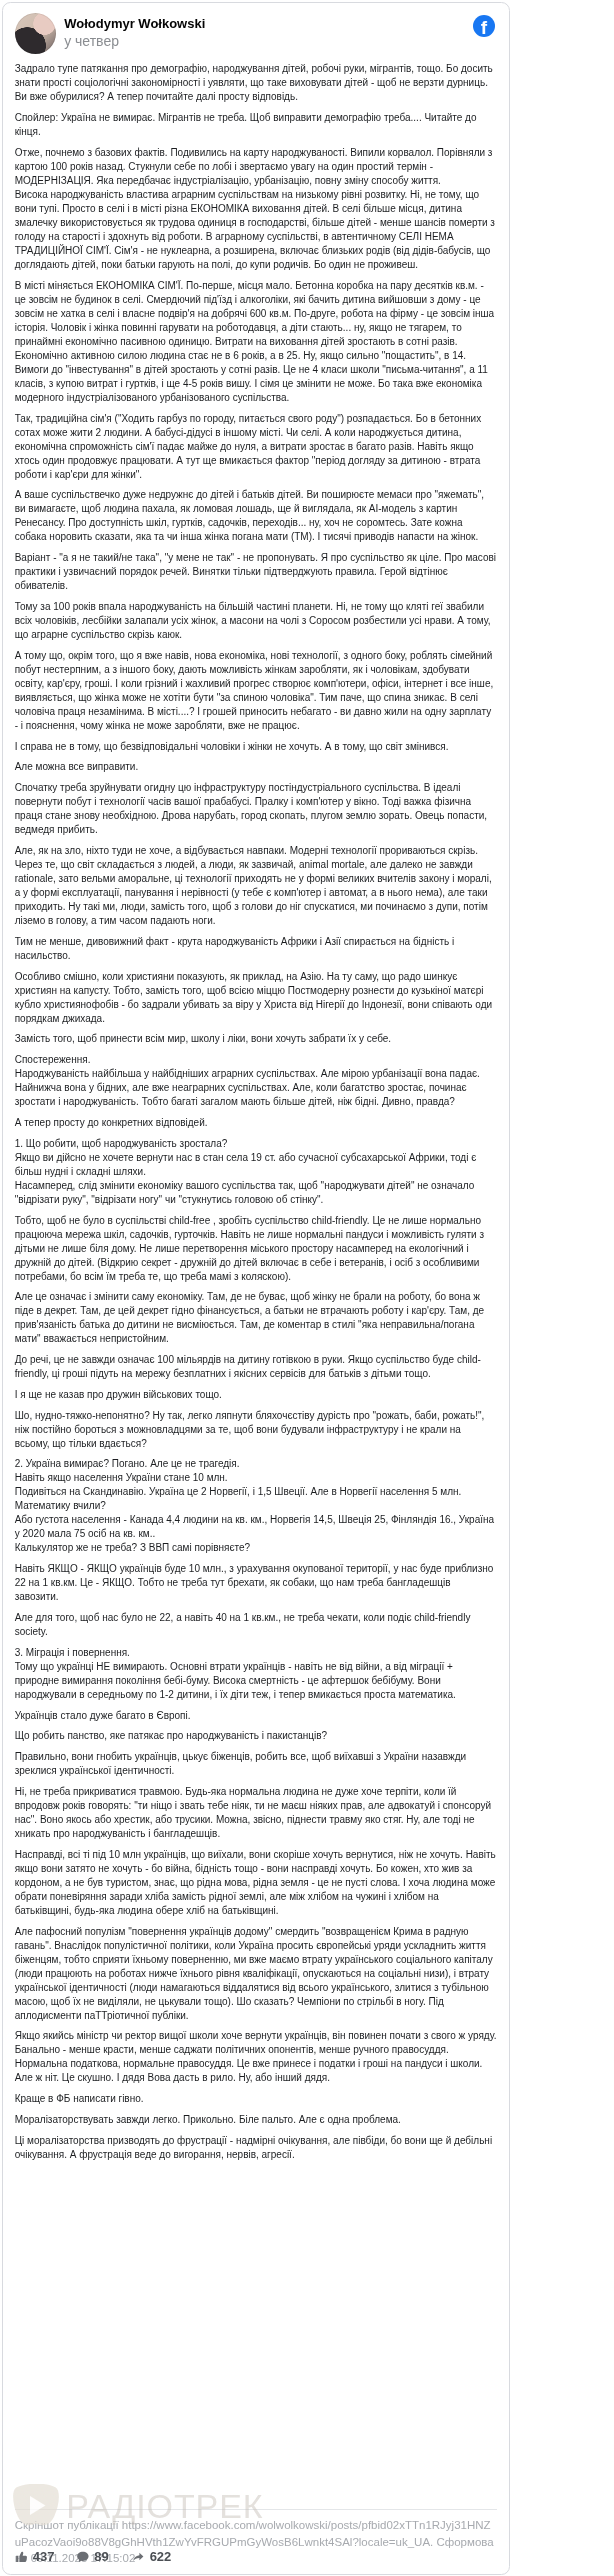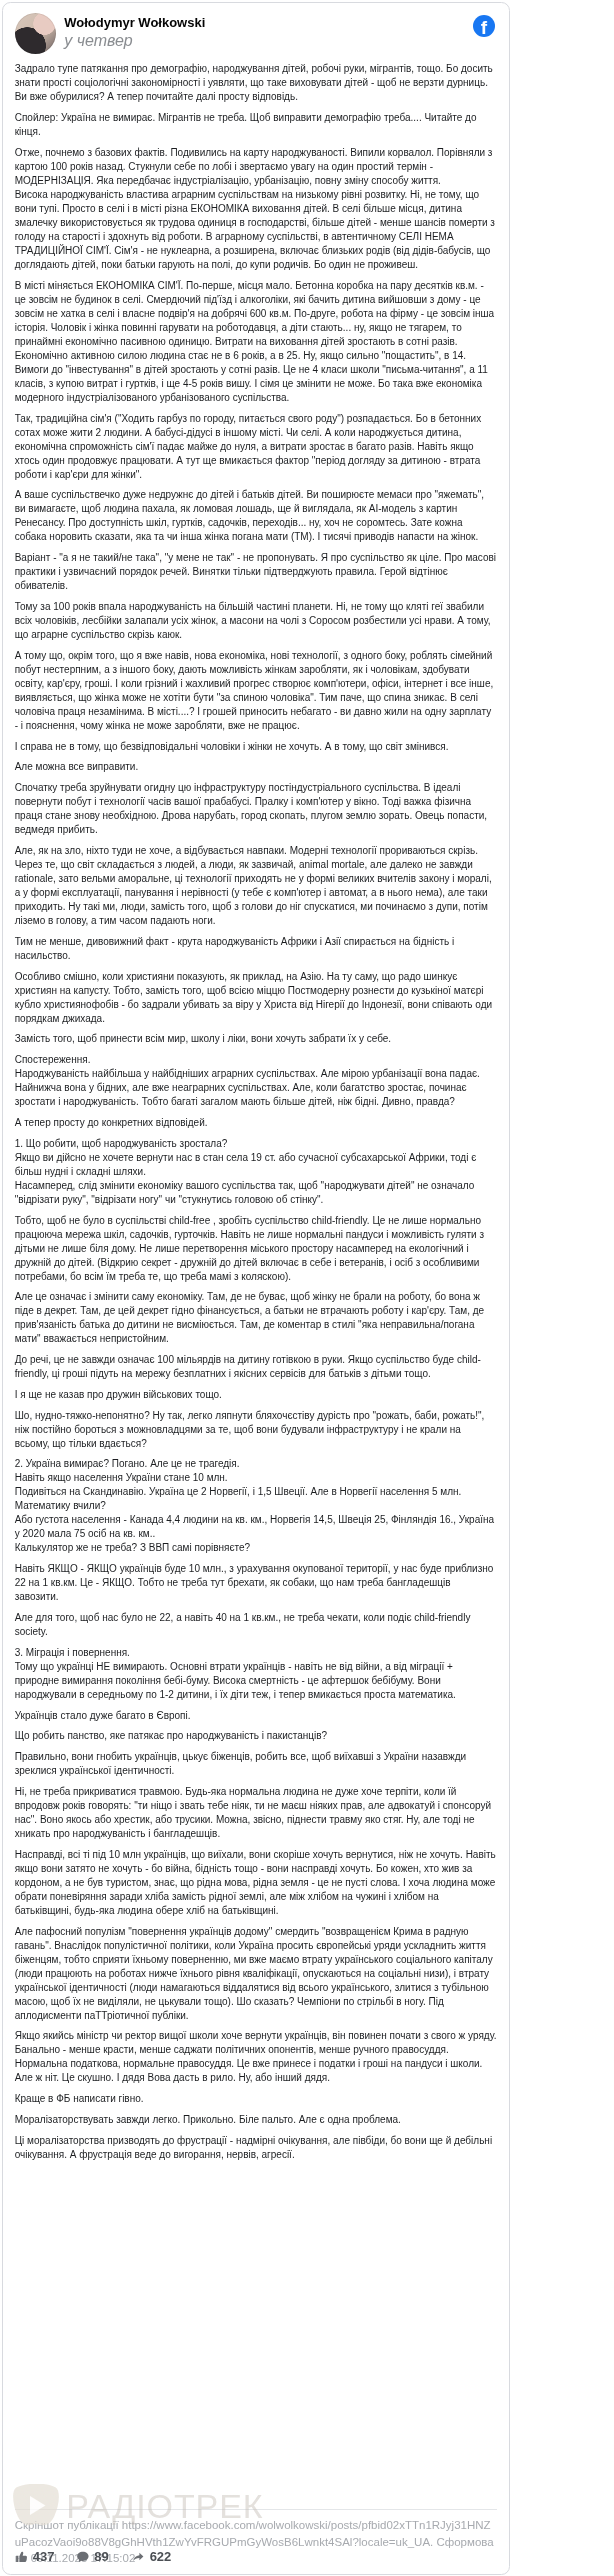--- a/index.html
+++ b/index.html
@@ -41,24 +41,23 @@
     box-shadow: inset 0 0 0 0.9px rgba(0,0,0,.08);
   }
   .header-text { margin-left: 8.5px; }
   .author-name {
     font-size: 13px;
     font-weight: bold;
     color: #050505;
     line-height: 1.25;
   }
   .post-time {
-    font-size: 16px;
+    font-size: 14px;
     color: #8a8d91;
     line-height: 1.3;
-    font-style: italic;
   }
   .fb-badge {
     position: absolute;
     right: 13.7px; top: 12px;
     width: 22px; height: 22px;
     border-radius: 50%;
     background: #1877f2;
     color: #ffffff;
     font-weight: bold;
     font-size: 19px;

